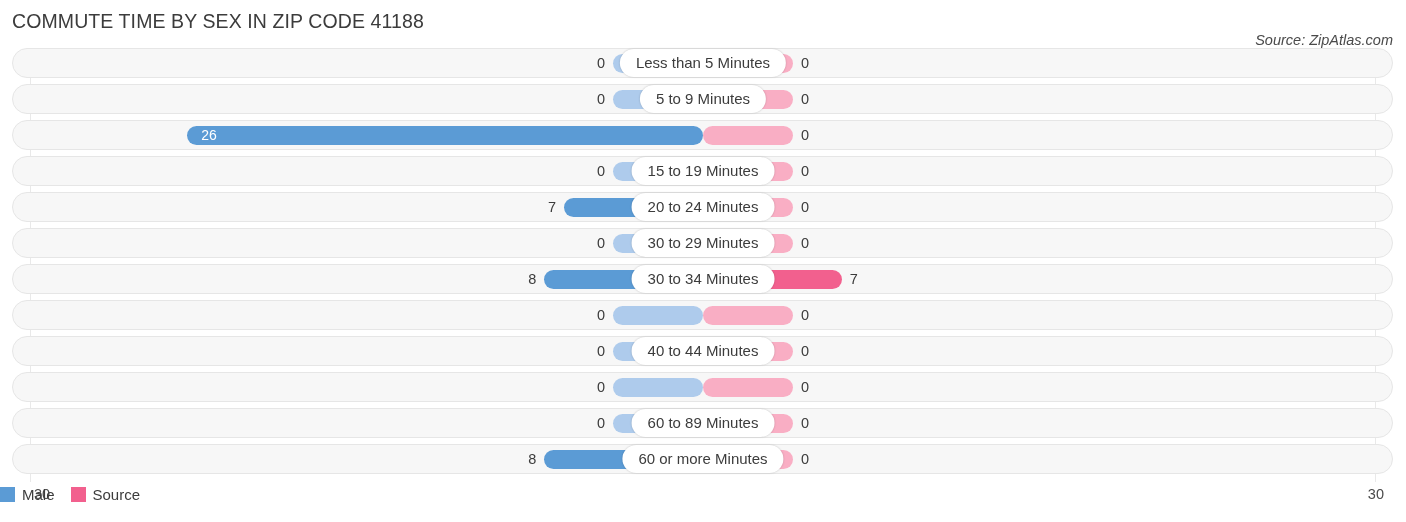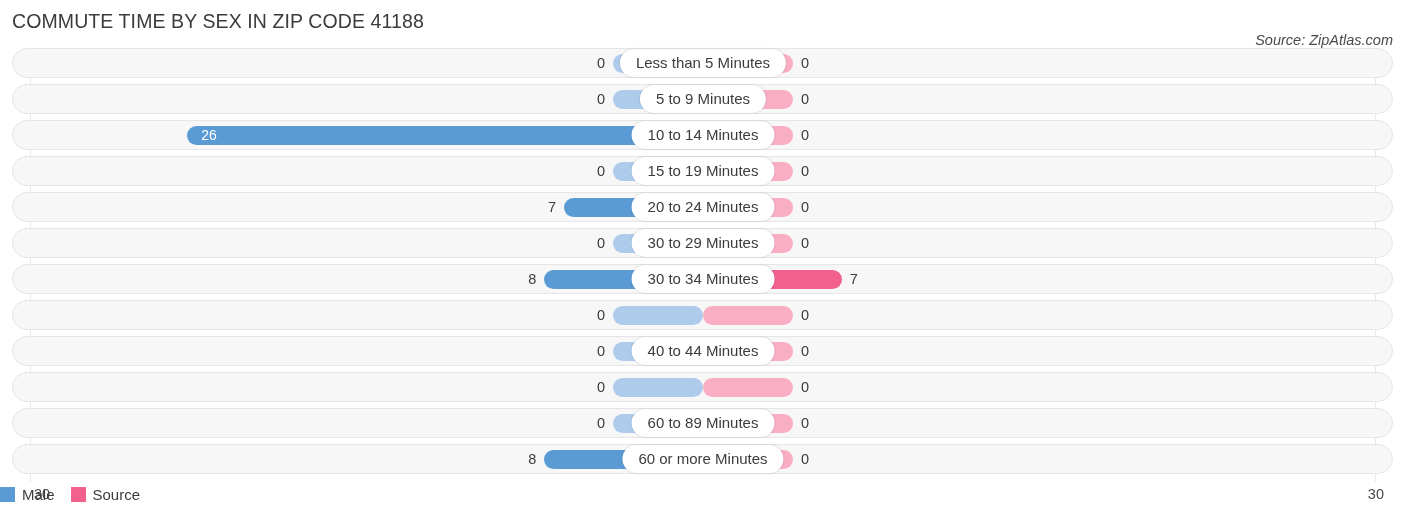--- a/index.html
+++ b/index.html
@@ -208,21 +208,20 @@
         <div class="vlabel male-out" style="right: 801px; width: 40px;">0</div>
         <div class="vlabel female-out" style="left: 801px; width: 40px;">0</div>
         <div class="cat-pill">5 to 9 Minutes</div>
       </div>
       <div class="row">
         <div class="track"></div>
         <div class="bar male value" style="width: 515.667px;"></div>
         <div class="bar female zero" style="width: 90px;"></div>
         <div class="vlabel inside" style="right: auto; text-align: left; width: 40px; left: 201.333px;">26</div>
         <div class="vlabel female-out" style="left: 801px; width: 40px;">0</div>
-        <div class="cat-pill">10 to 14 Minutes</div>
       </div>
       <div class="row">
         <div class="track"></div>
         <div class="bar male zero" style="width: 90px;"></div>
         <div class="bar female zero" style="width: 90px;"></div>
         <div class="vlabel male-out" style="right: 801px; width: 40px;">0</div>
         <div class="vlabel female-out" style="left: 801px; width: 40px;">0</div>
         <div class="cat-pill">15 to 19 Minutes</div>
       </div>
       <div class="row">

